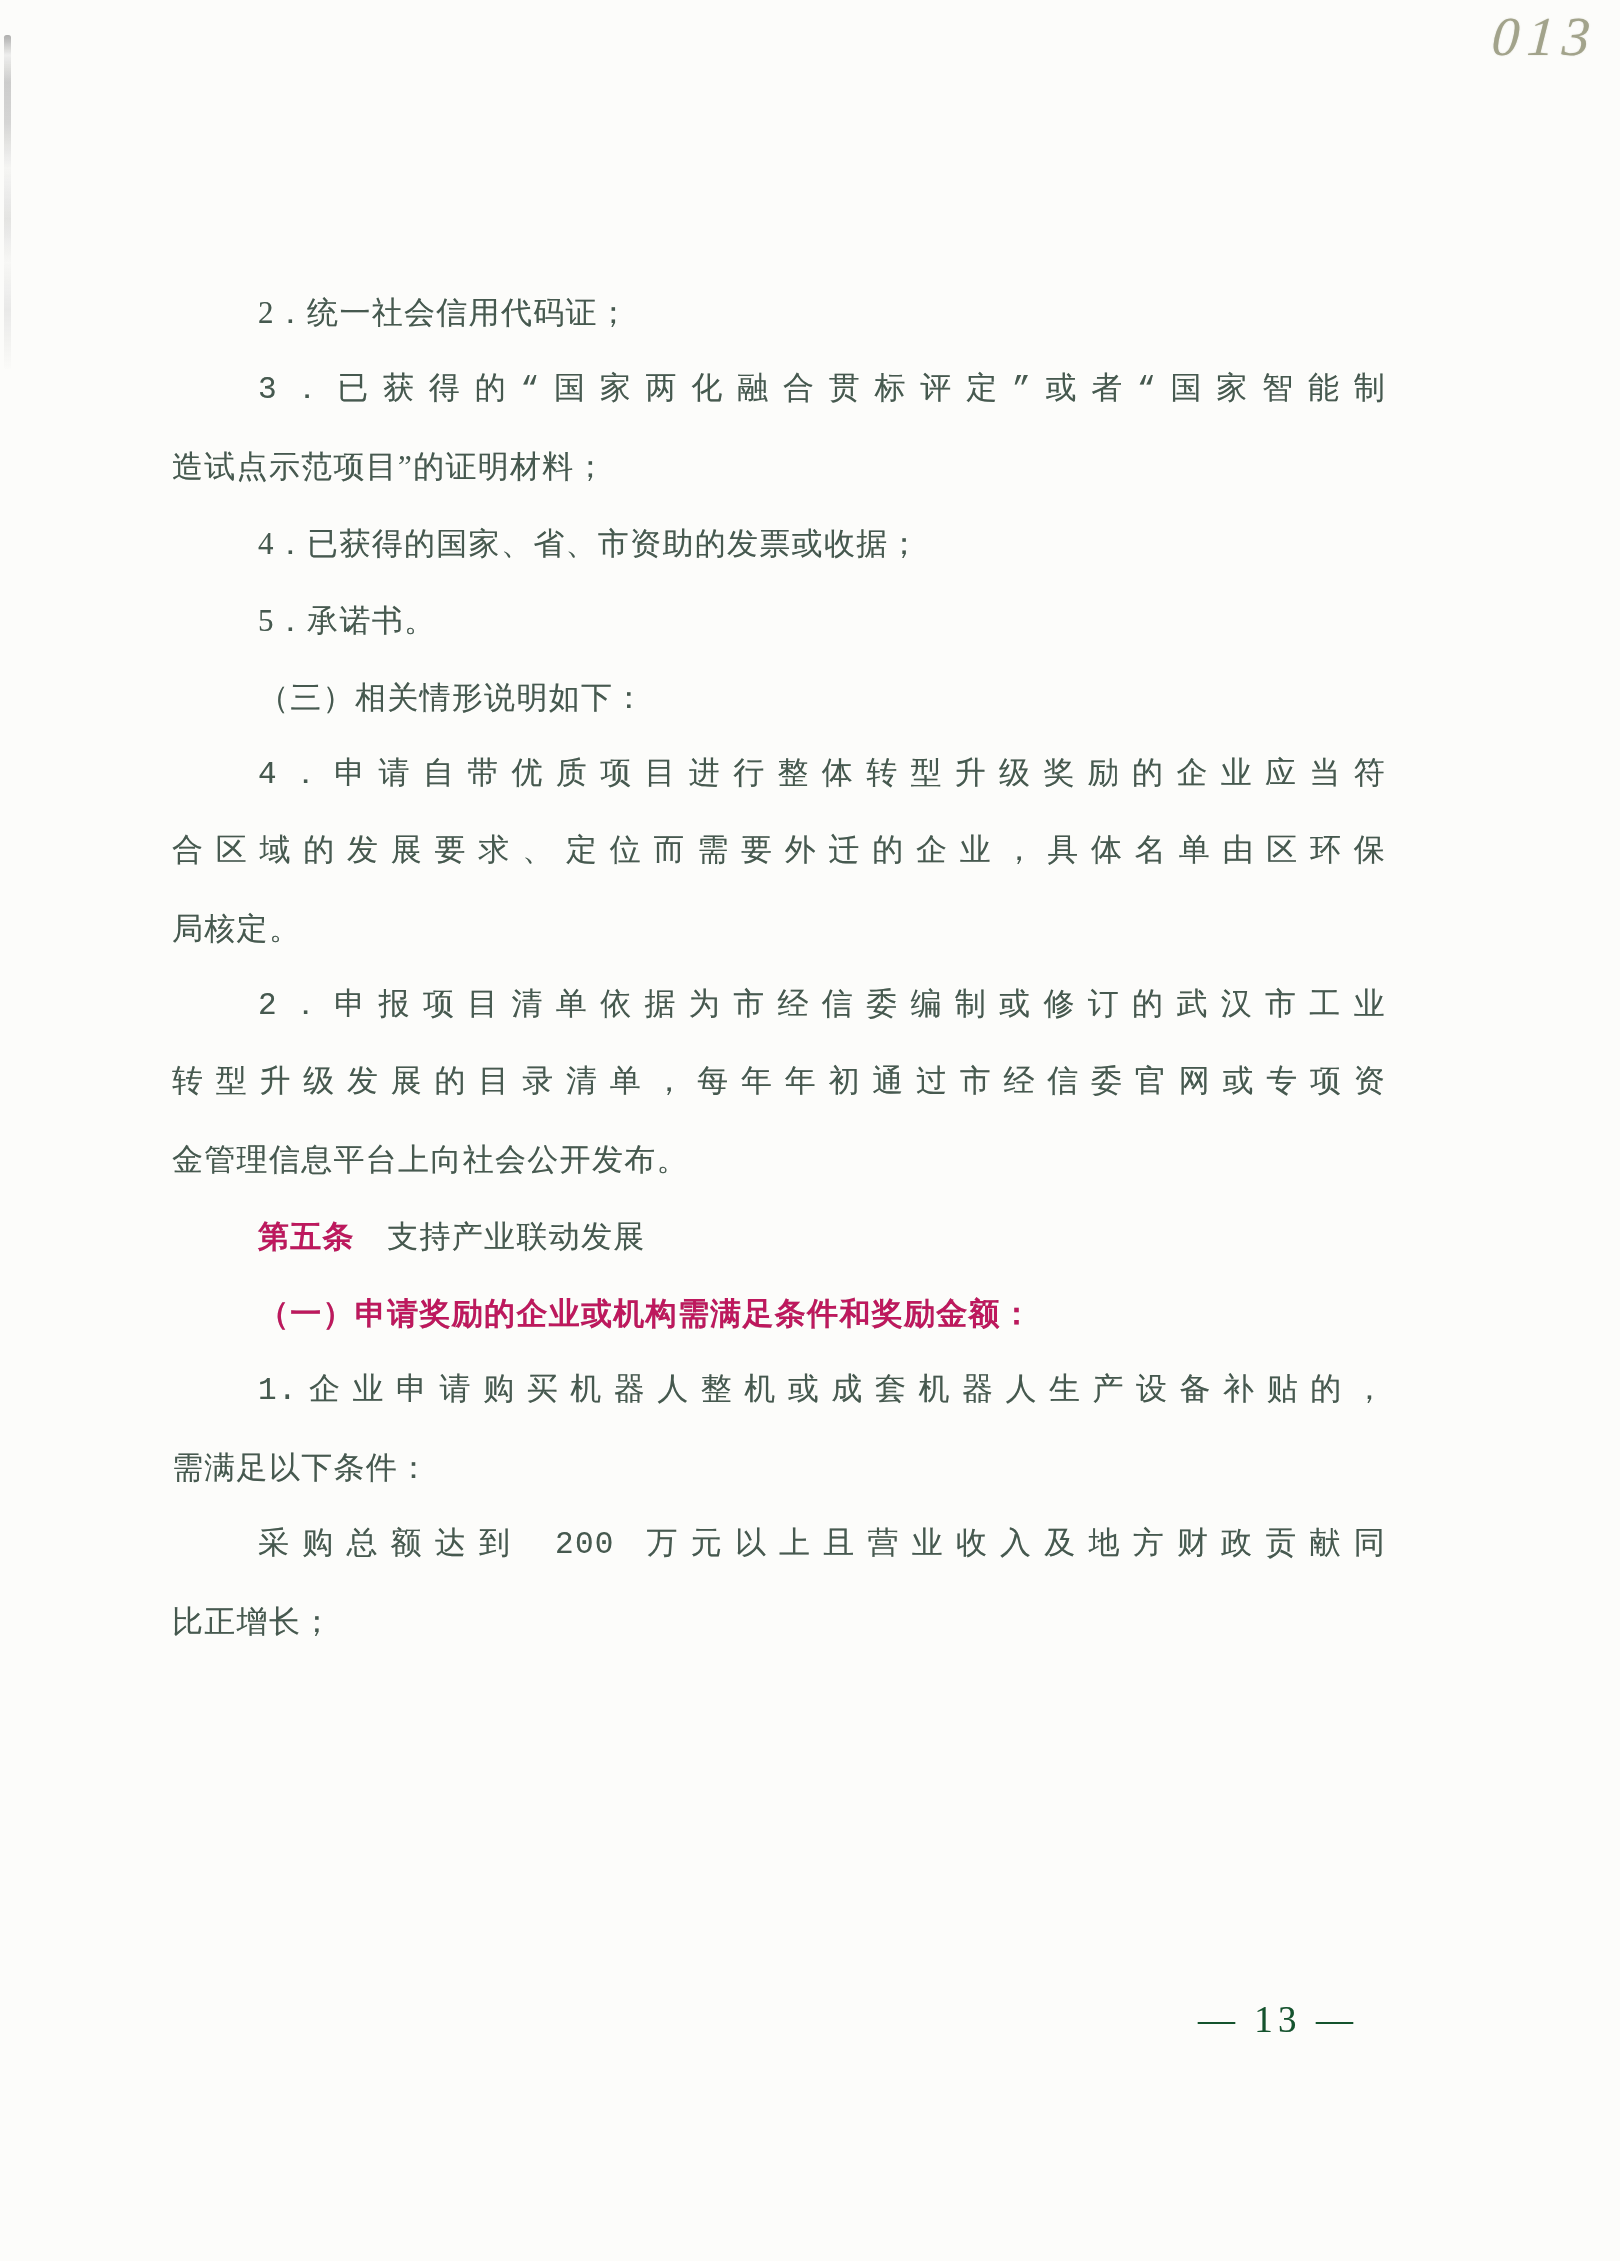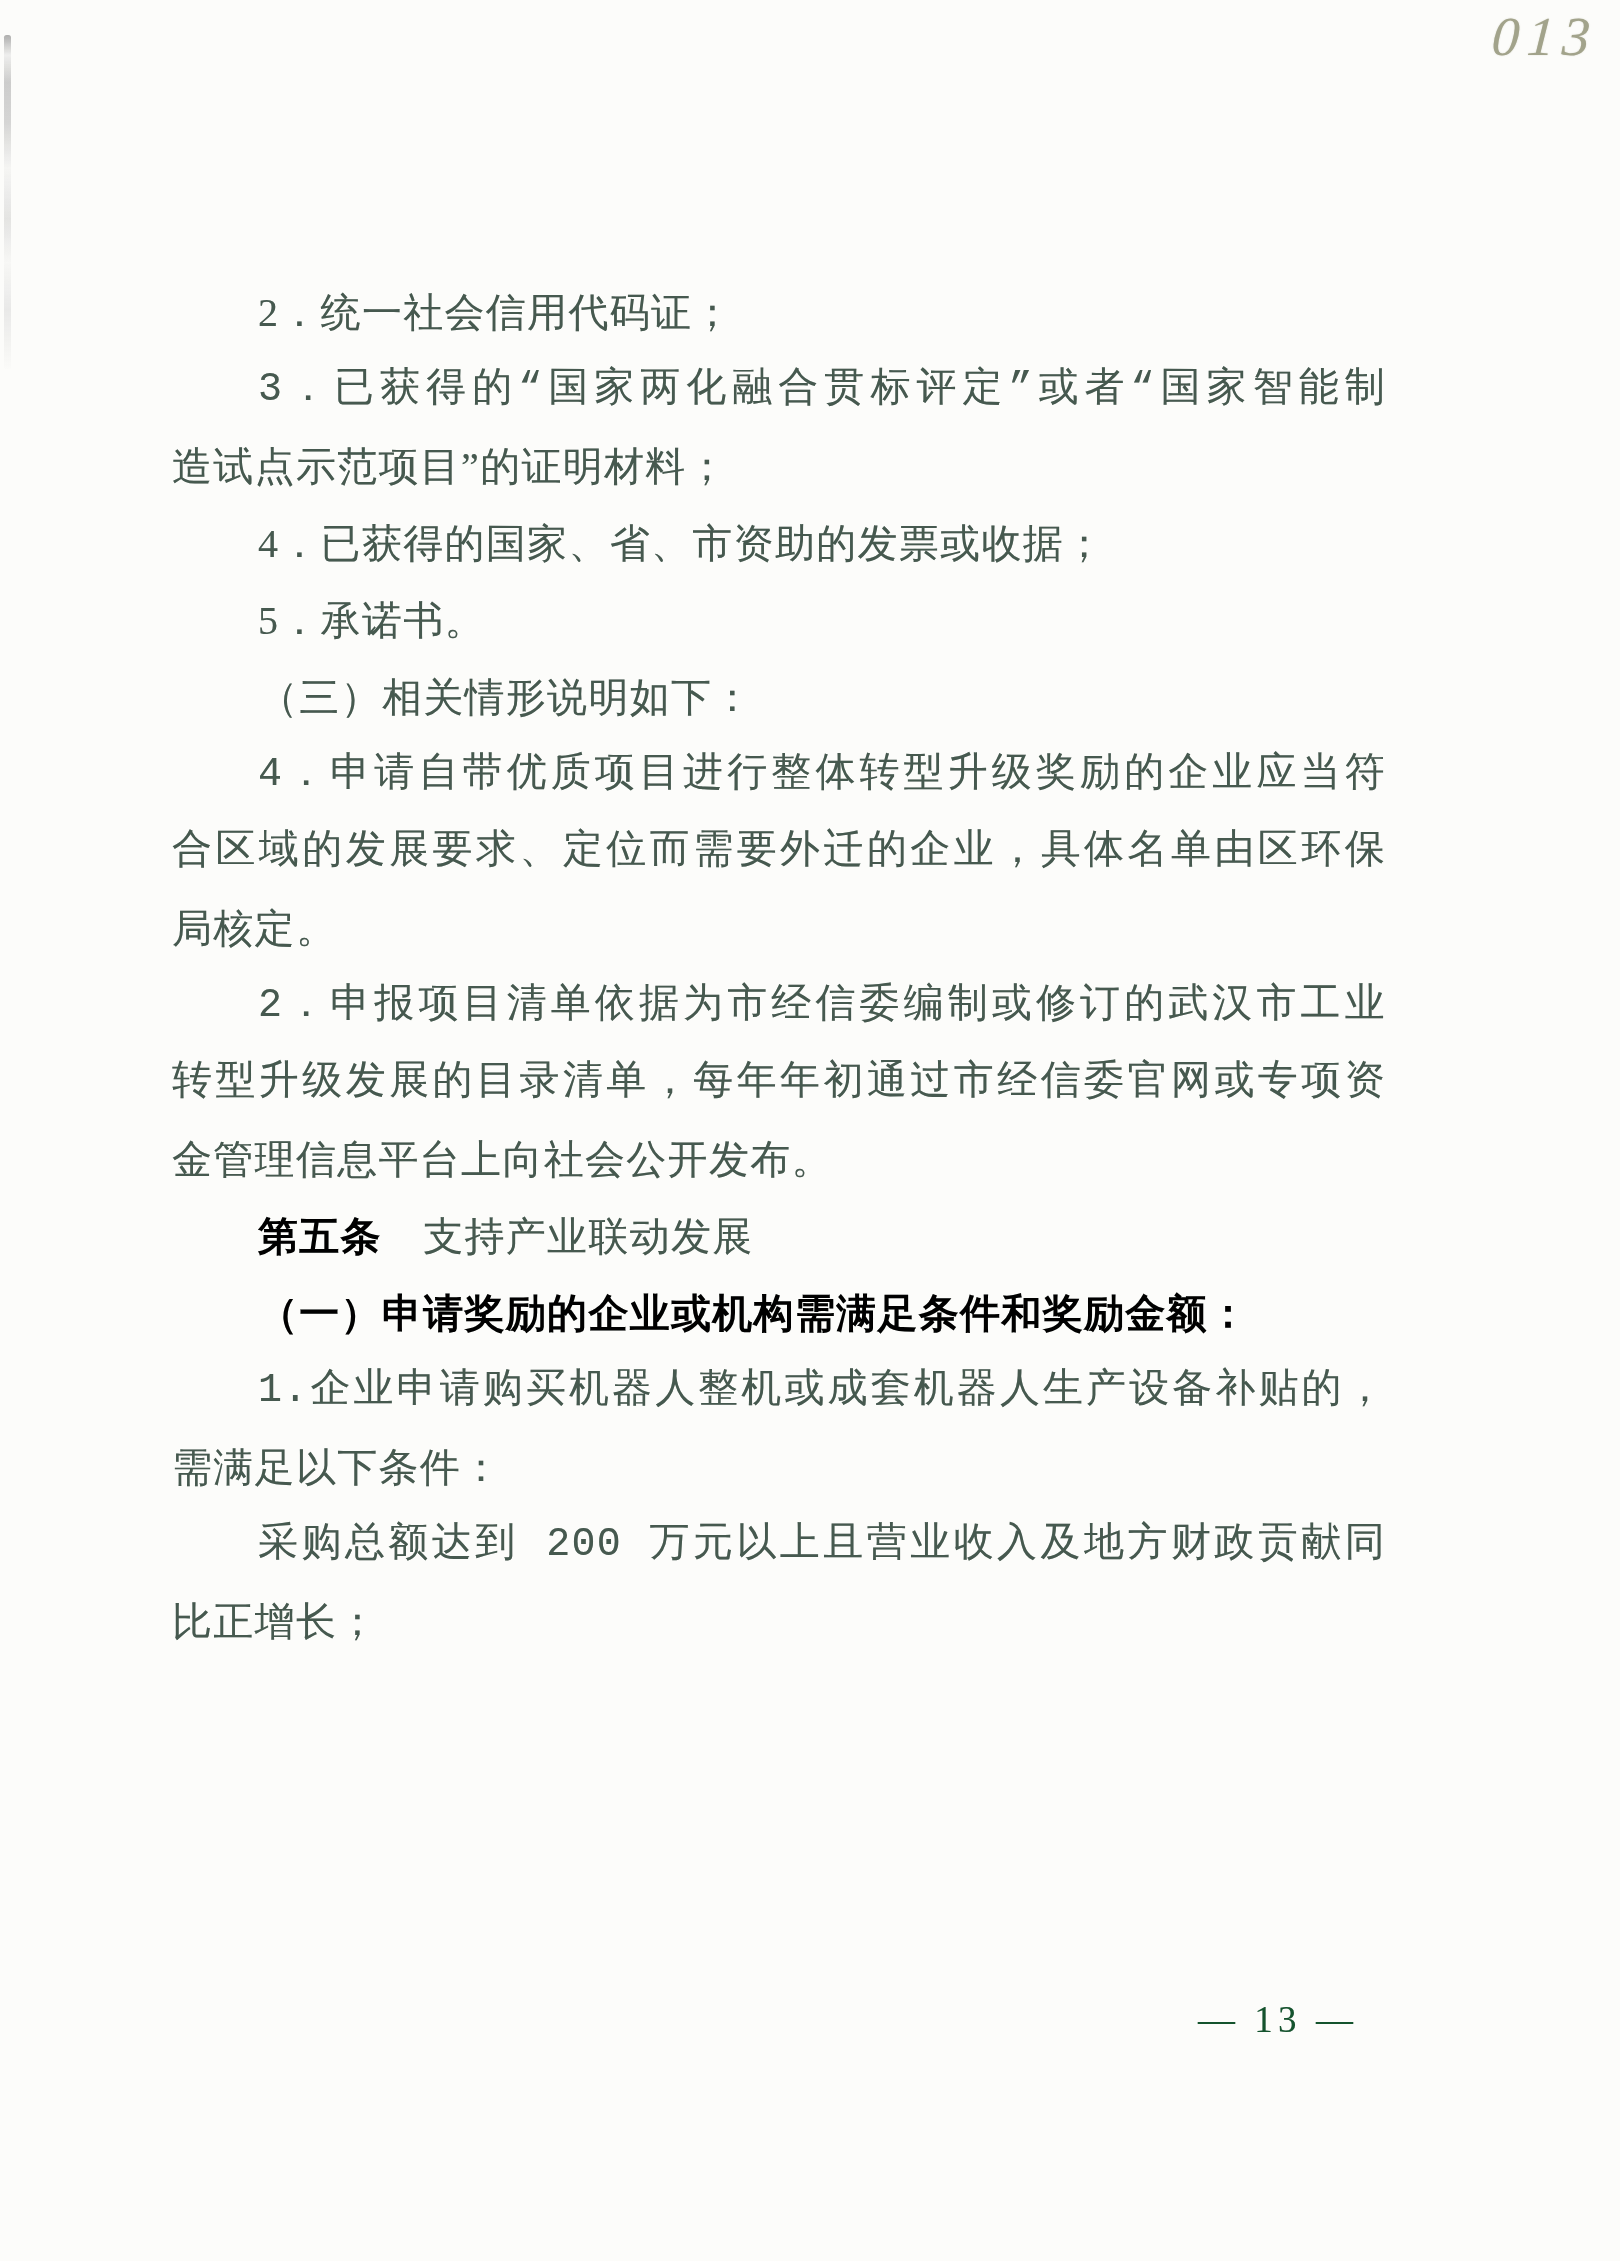--- a/index.html
+++ b/index.html
@@ -27,33 +27,33 @@
     letter-spacing:7.7px;color:#9b9c82;opacity:.92;
     transform:skewX(-4deg);
     text-shadow:0 0 1.3px rgba(155,156,130,.5);
   }
   
   .textblock{
     position:absolute;left:172px;top:274px;width:1214px;
   }
   .line{
     height:77px;line-height:77px;
-    font-size:40px;letter-spacing:1.3px;
+    font-size:31px;letter-spacing:1.3px;
     color:#46594f;
     text-shadow:0 0 0.6px rgba(70,90,80,.35);
     white-space:nowrap;
   }
   .line.just{
     white-space:normal;
     text-align:justify;text-align-last:justify;
     text-justify:inter-character;
     font-family:Liberation Mono, monospace;
   }
   .line.ind{padding-left:86px;}
-  .line .b{font-weight:700;color:#000000;}
+  .line .b{font-weight:700;color:#be185d;}
   
   .footer{
     position:absolute;right:262px;top:1999px;
     font-size:37px;line-height:41px;letter-spacing:5.1px;
     color:#14532d;text-shadow:0 0 0.6px rgba(65,84,76,.35);
   }
 </style>
 </head>
 <body>
 

